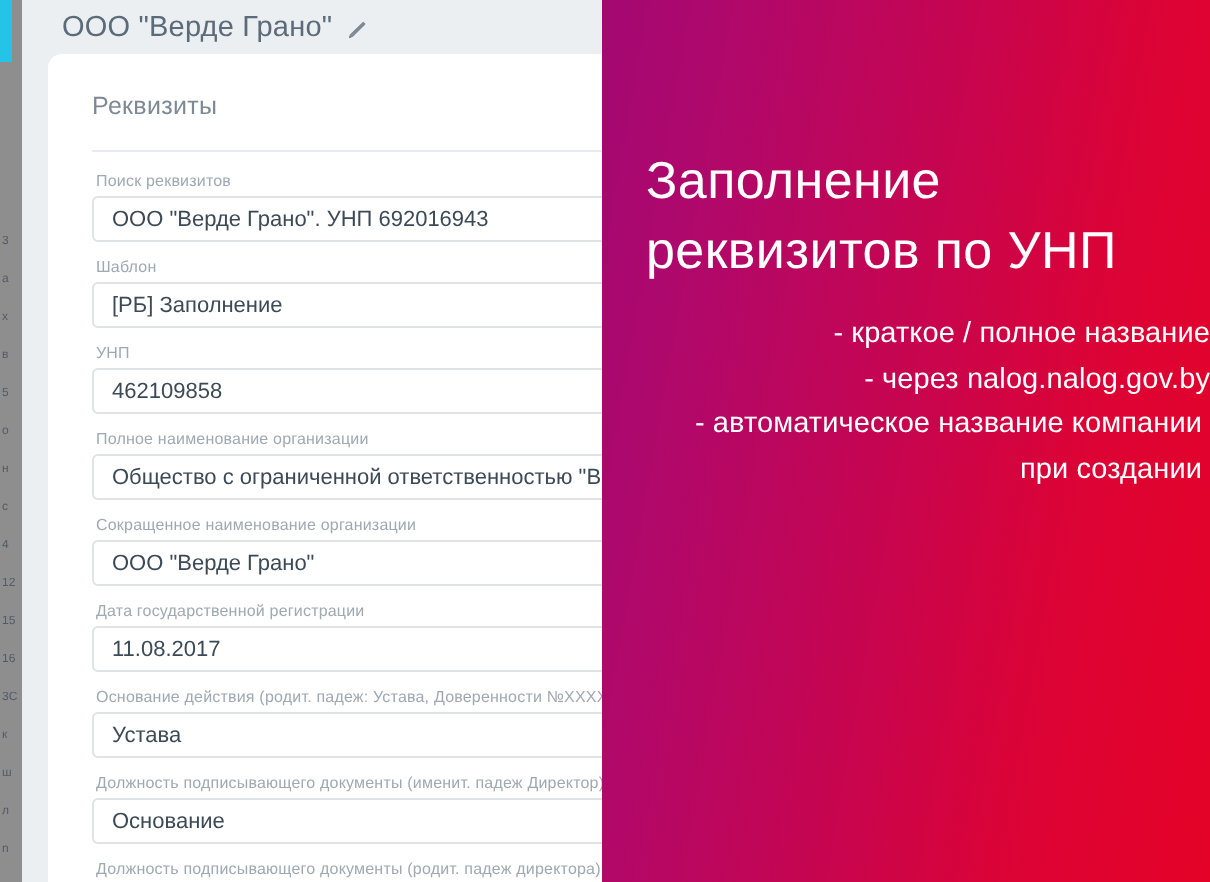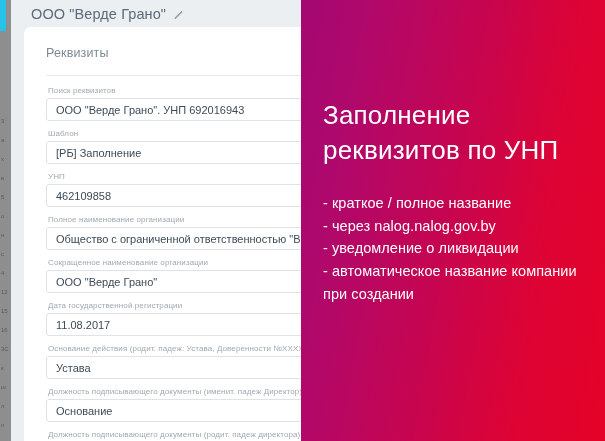--- a/index.html
+++ b/index.html
@@ -101,25 +101,25 @@
     width:304px; height:441px;
     background:linear-gradient(100deg,#a30872 0%,#b0086b 18%,#c60550 48%,#dc0335 74%,#e40227 100%);
     z-index:10;
     padding:73px 0 0 22px;
   }
   #promo-heading{
     font-size:26px; line-height:1.33;
     color:#ffffff; font-weight:400;
     letter-spacing:.2px;
     max-width:270px;
-    margin-top:25px;
   }
   #promo-list{
-    margin-top:25px;
+    margin-top:14px;
     list-style:none;
+    text-align:right;
   }
   #promo-list li{
     font-size:14.5px; line-height:1.56;
     color:#ffffff; font-weight:400;
     letter-spacing:.05px;
     white-space:nowrap;
   }
   #promo-list li.wrap{ white-space:normal; max-width:278px; }
 </style>
 </head>
@@ -213,16 +213,15 @@
 </div>
 
 <div id="promo-panel">
   <div id="promo-heading">
     <div>Заполнение</div>
     <div>реквизитов по УНП</div>
   </div>
   <ul id="promo-list">
     <li>- краткое / полное название</li>
     <li>- через nalog.nalog.gov.by</li>
-    <li>- уведомление о ликвидации</li>
     <li class="wrap">- автоматическое название компании при создании</li>
   </ul>
 </div>
 
 </body></html>

